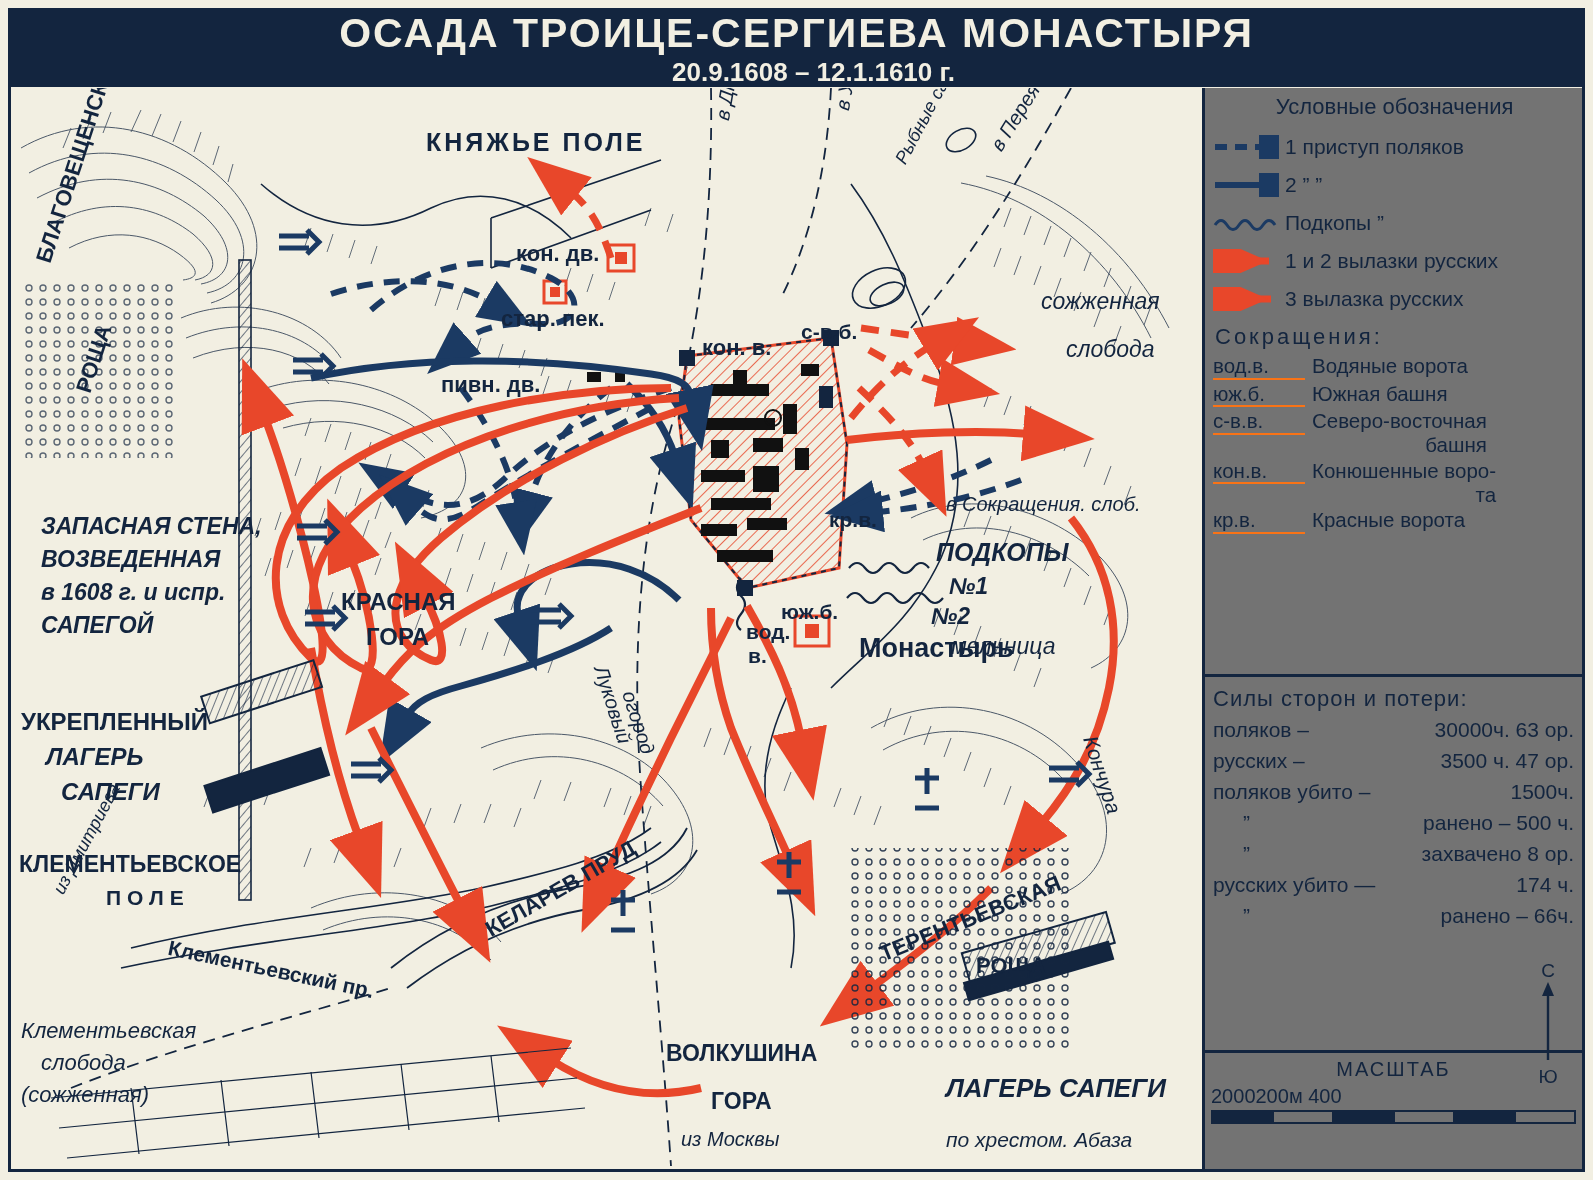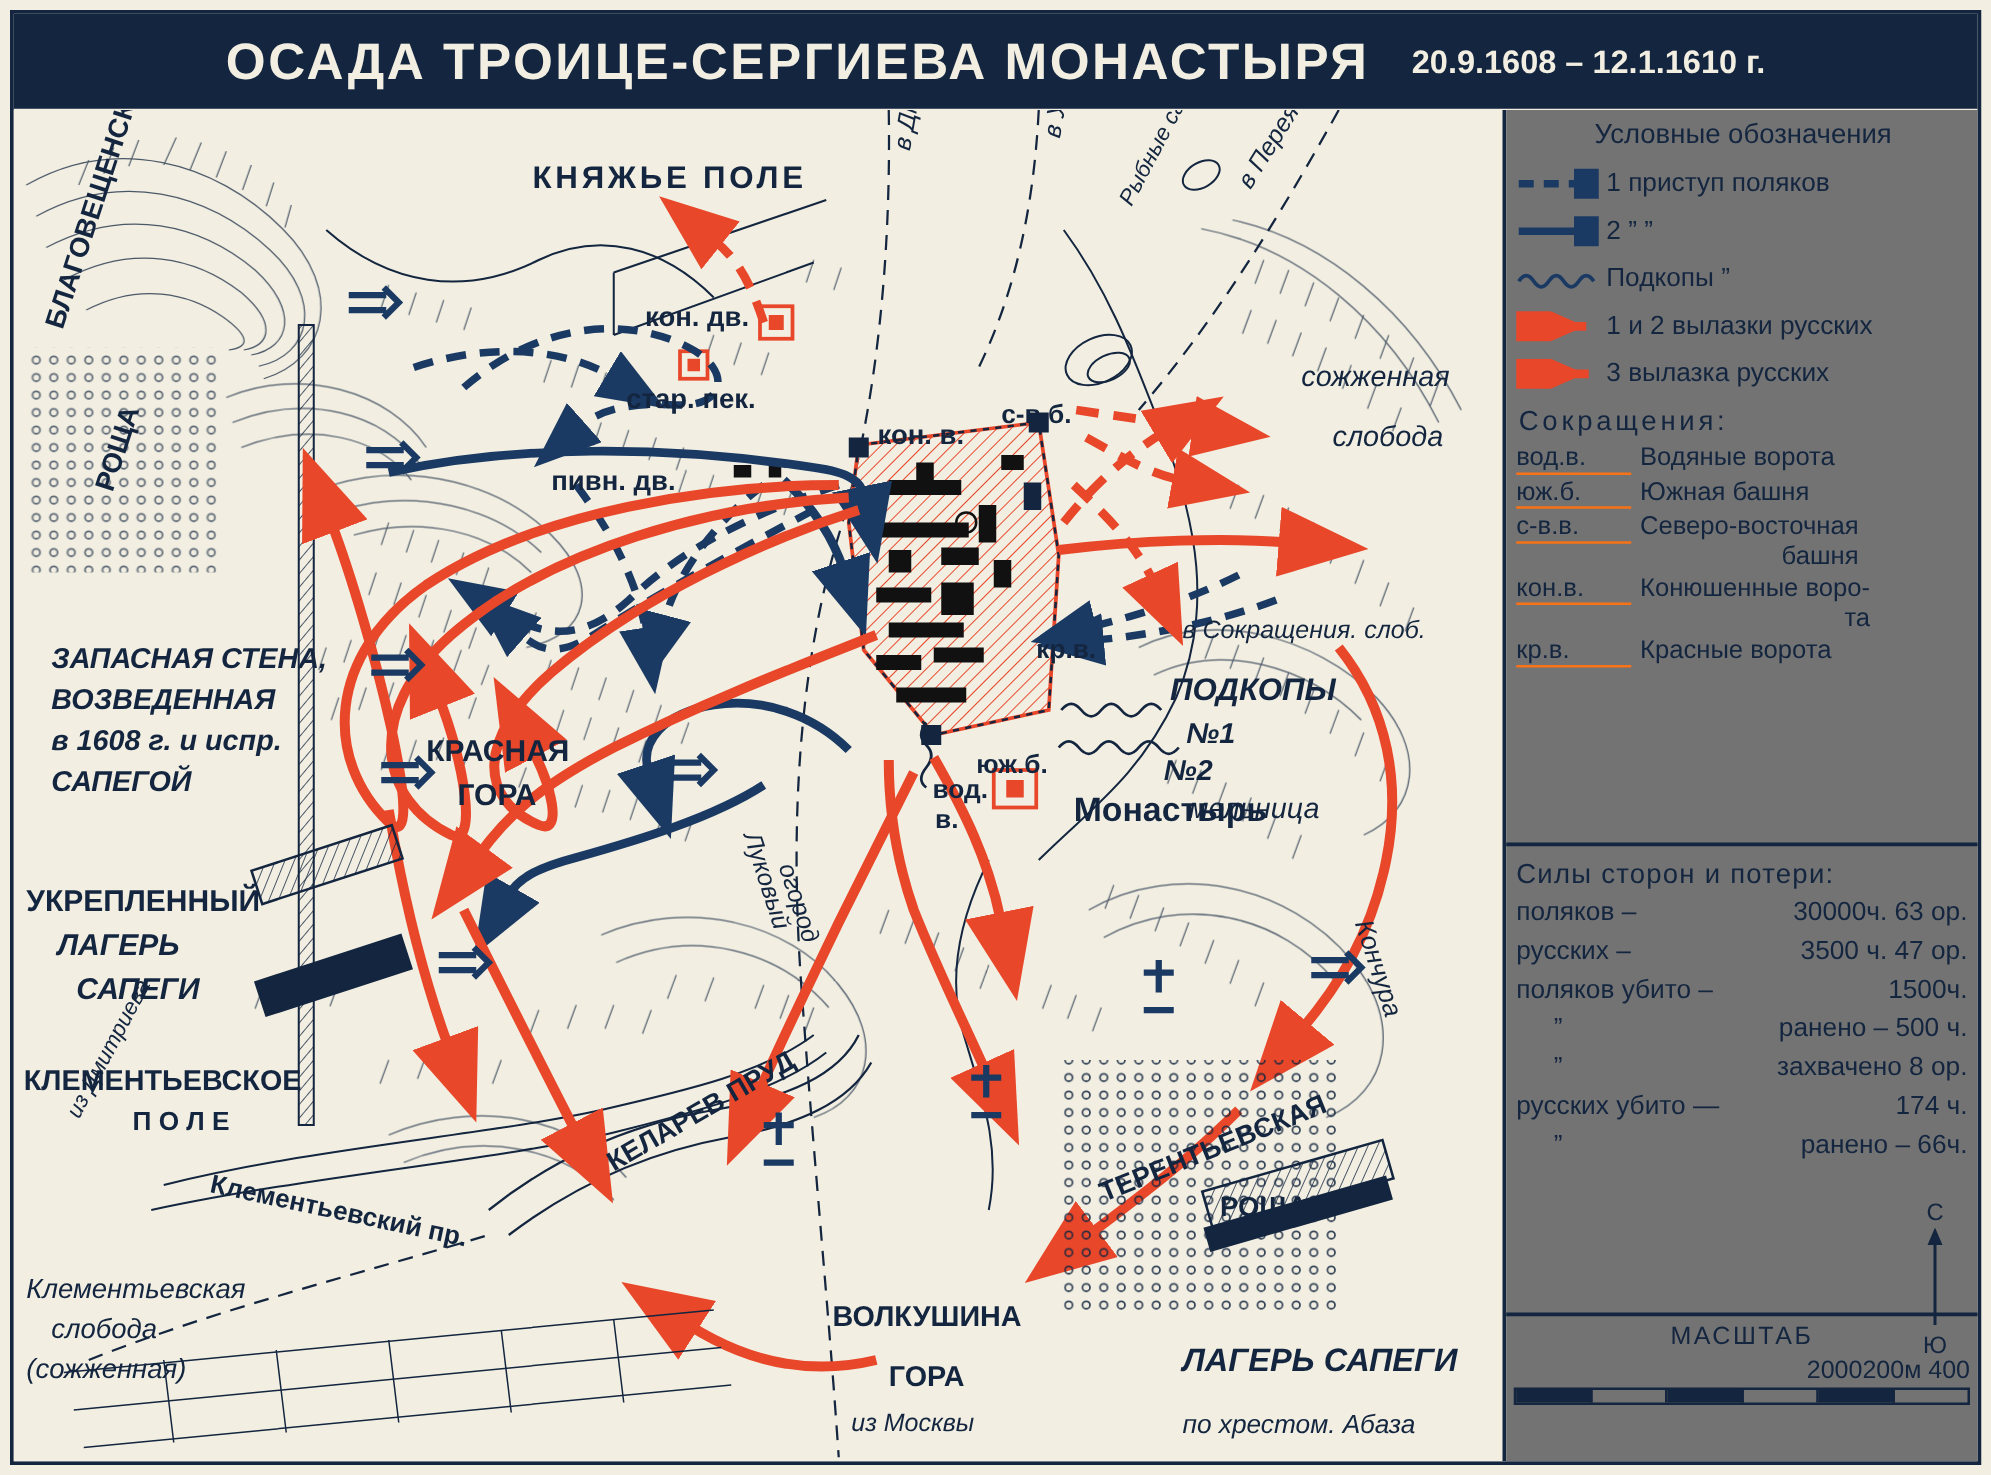--- a/index.html
+++ b/index.html
@@ -27,20 +27,21 @@
   .title-bar {
     position: absolute;
     left: 11px; top: 11px;
     width: 1571px; height: 76px;
     background: #13253f;
     color: #f2efe2;
     display: flex;
     align-items: center;
     justify-content: center;
     box-sizing: border-box;
+    flex-direction: column;
   }
   .title-main {
     font-size: 41px;
     font-weight: bold;
     letter-spacing: 2px;
     white-space: nowrap;
   }
   .title-dates {
     font-size: 26px;
     font-weight: bold;
@@ -160,21 +161,21 @@
     left: 0; width: 377px;
     box-sizing: border-box;
     padding-top: 4px;
   }
   .scale-title {
     font-size: 20px; color: #13253f;
     text-align: center; letter-spacing: 2px;
     margin-bottom: 4px;
   }
   .scale-nums {
-    display: flex; justify-content: flex-end;
+    display: flex; justify-content: flex-start;
     font-size: 20px; color: #13253f;
     padding: 0 6px 2px 6px;
   }
   .scale-bar {
     margin: 0 6px;
     height: 14px;
     border: 2px solid #13253f;
     display: flex;
     box-sizing: border-box;
   }

